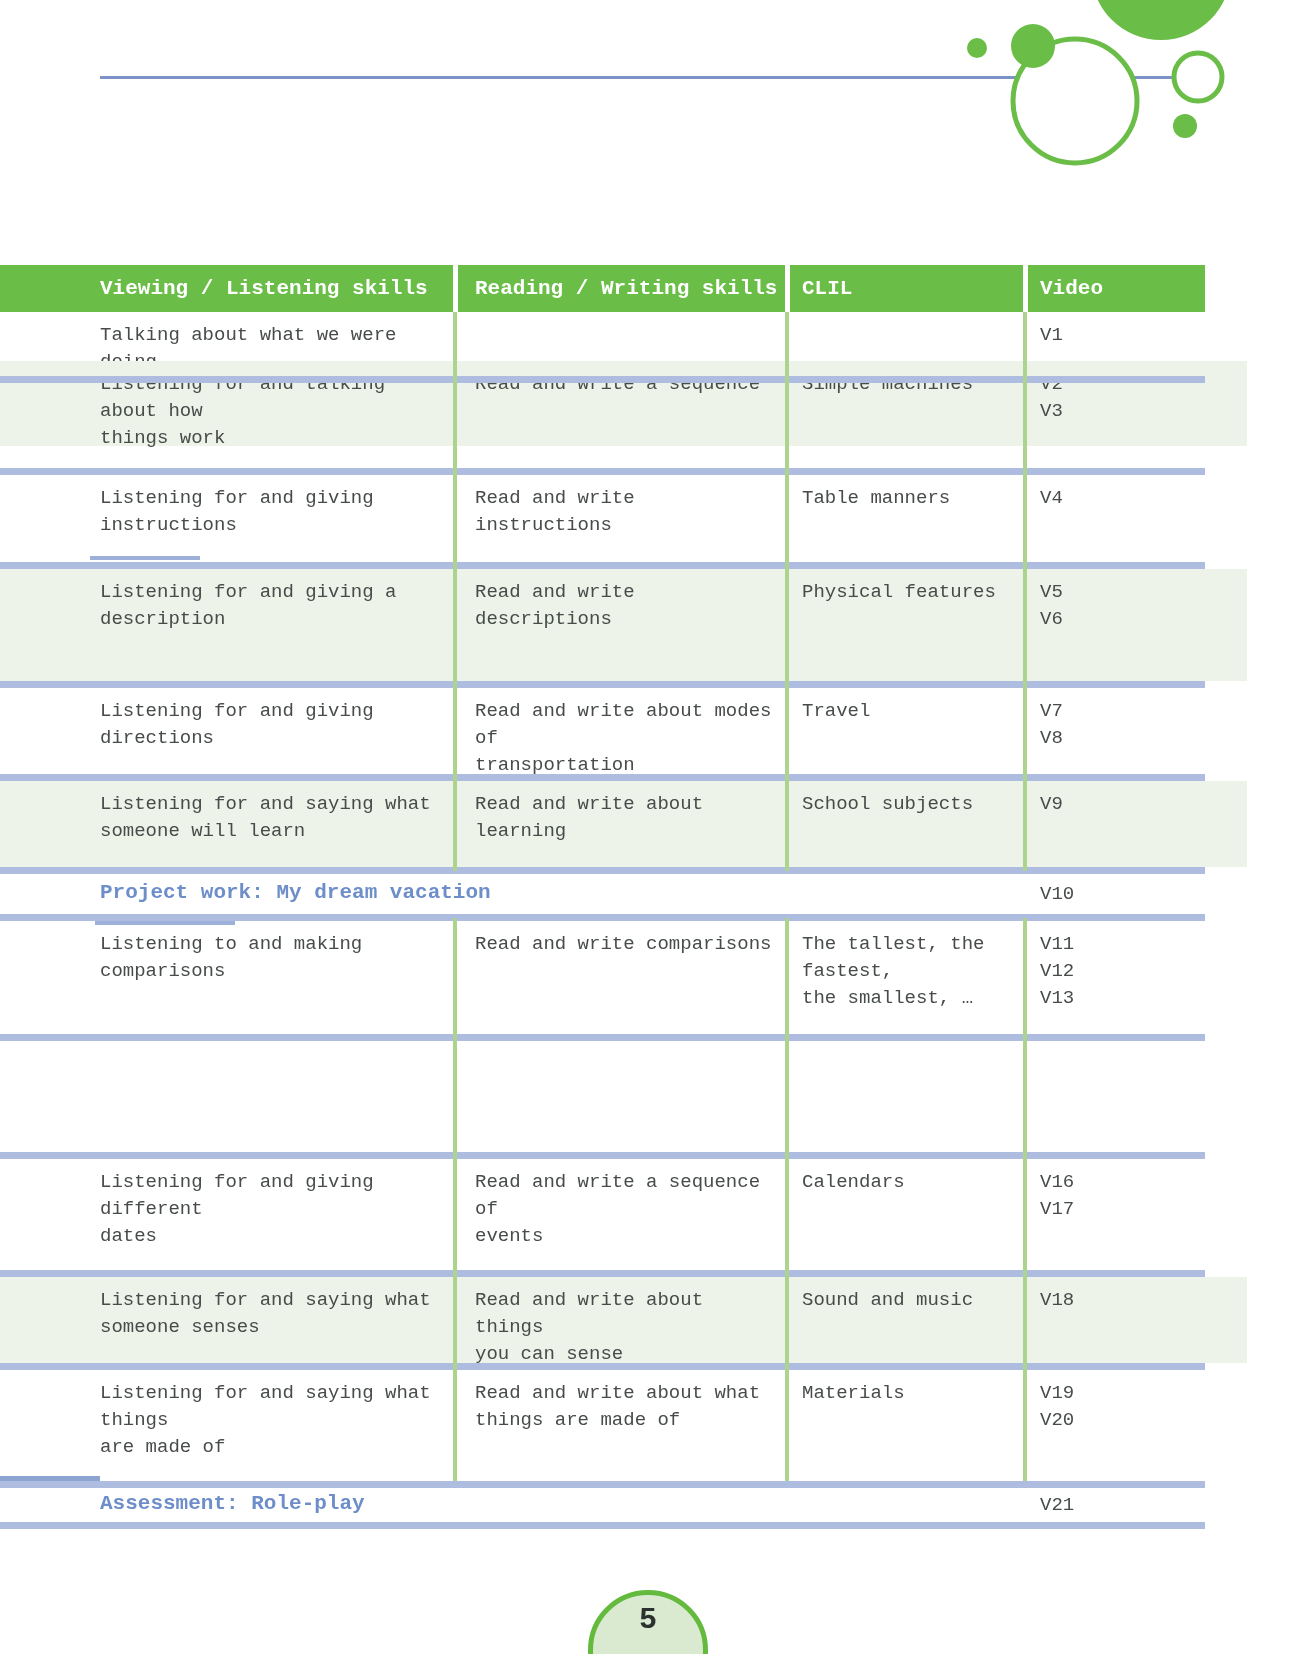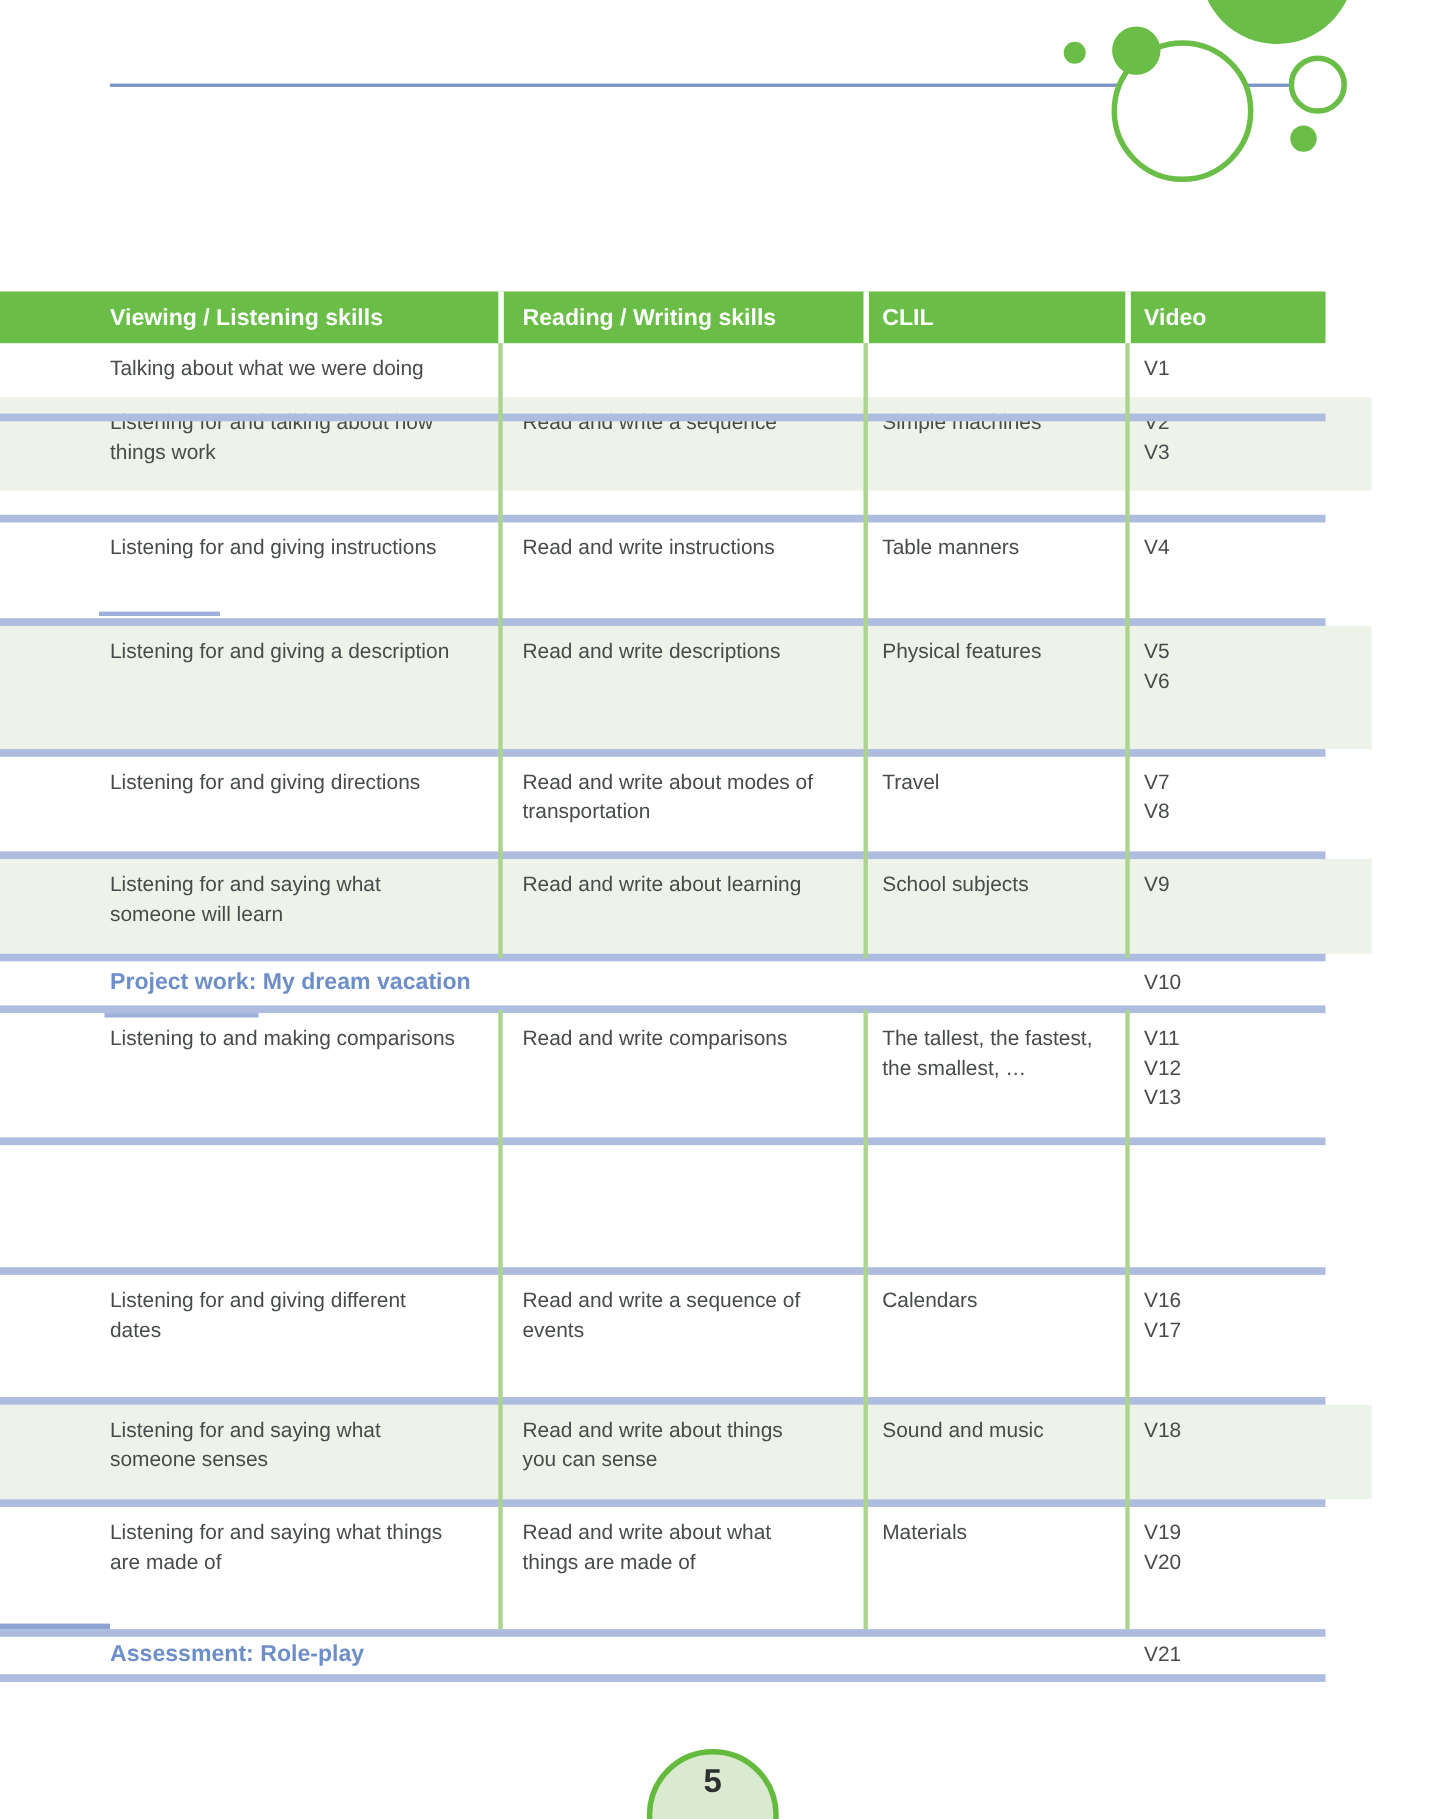--- a/index.html
+++ b/index.html
@@ -1,18 +1,18 @@
 <!DOCTYPE html>
 <html><head>
 <meta charset="utf-8">
 <style>
   html,body{margin:0;padding:0;background:#ffffff;}
   #page{
     position:relative;width:1300px;height:1654px;background:#ffffff;
-    overflow:hidden;font-family:Liberation Sans, sans-serif;
+    overflow:hidden;font-family:Liberation Mono, monospace;
   }
   
   .top-rule{position:absolute;left:100px;top:76px;width:1100px;height:3px;background:#7b93c6;}
   .decor-svg{position:absolute;left:900px;top:0;width:400px;height:180px;}
   
   .thead{position:absolute;left:0;top:265px;width:1205px;height:47px;background:#6abd47;z-index:2;}
   .hgap{position:absolute;top:265px;width:5px;height:47px;background:#ffffff;z-index:3;}
   .hcell{position:absolute;top:265px;height:47px;line-height:47px;color:#ffffff;
          font-size:21px;font-weight:bold;z-index:3;white-space:nowrap;}
   

